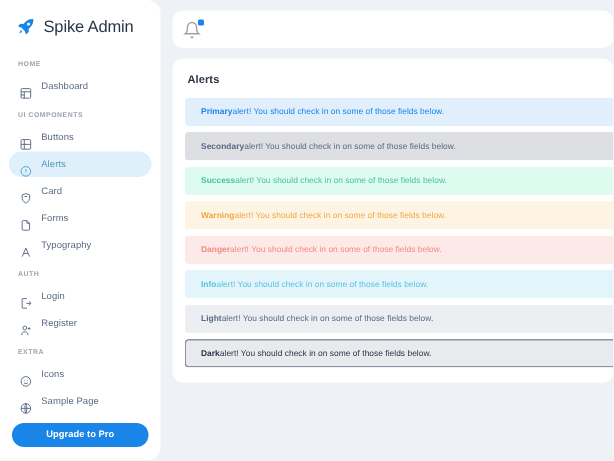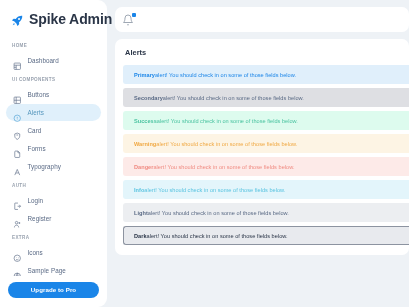--- a/index.html
+++ b/index.html
@@ -26,22 +26,22 @@
     box-shadow: 0 0 0 0 rgba(0,0,0,0);
   }
   .brand {
     display: flex;
     align-items: center;
     gap: 5px;
     padding: 11px 0 9px 11px;
   }
   .brand-icon { width: 13px; height: 13px; display: block; flex: 0 0 13px; }
   .brand-text {
-    font-size: 14px;
-    font-weight: bold;
+    font-size: 11px;
+    font-weight: normal;
     color: #2a3547;
     letter-spacing: -0.1px;
     white-space: nowrap;
   }
   .nav { flex: 1 1 auto; overflow: hidden; padding: 0 6px; }
   .nav-section {
     font-size: 4.6px;
     font-weight: bold;
     color: #9aa3b0;
     letter-spacing: 0.35px;

